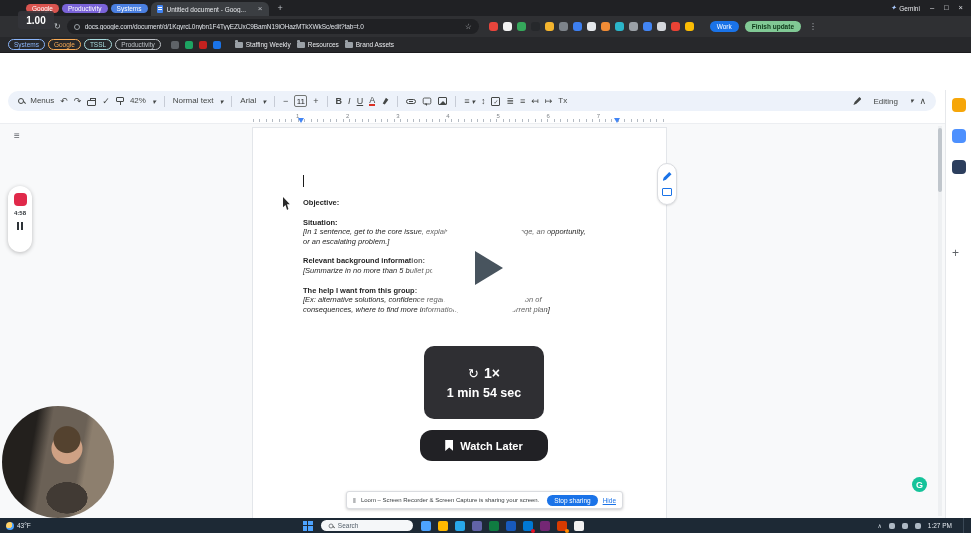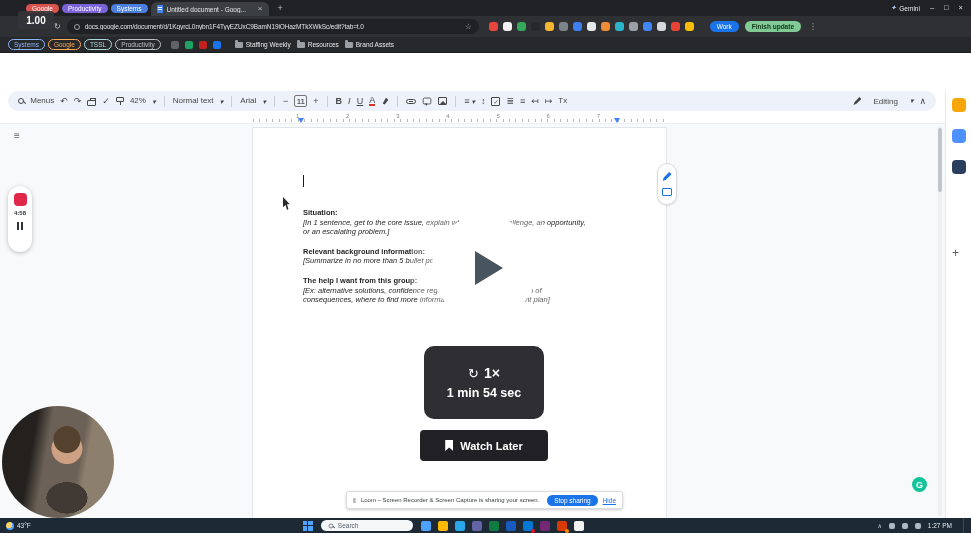--- a/index.html
+++ b/index.html
@@ -143,21 +143,21 @@
       radial-gradient(ellipse 34px 26px at 58% 82%, #413a34 0 60%, rgba(0,0,0,0) 61%),
       linear-gradient(100deg, #23201d 0 28%, #6b6156 40% 66%, #8d7f6e 72%);
   }
   .play-circle { left:432px; top:215px; width:105px; height:105px; background:#fff; border-radius:50%; display:flex; align-items:center; justify-content:center; box-shadow:0 0 0 22px rgba(255,255,255,.28); z-index:55; }
   .play-tri { width:0; height:0; border-top:17px solid transparent; border-bottom:17px solid transparent; border-left:28px solid #48545e; margin-left:9px; }
   .meta-box { left:424px; top:346px; width:120px; height:73px; background:rgba(18,18,23,.88); border-radius:10px; display:flex; flex-direction:column; align-items:center; justify-content:center; gap:5px; z-index:55; }
   .speed-row { display:flex; align-items:center; gap:5px; color:#fff; }
   .loop-ico { font-size:13px; line-height:1; }
   .speed-val { font-size:14px; font-weight:bold; }
   .dur { color:#fff; font-size:12.5px; font-weight:bold; }
-  .watch-later { left:420px; top:430px; width:128px; height:31px; background:rgba(14,14,18,.92); border-radius:4px; display:flex; align-items:center; justify-content:center; gap:7px; z-index:55; }
+  .watch-later { left:420px; top:430px; width:128px; height:31px; background:rgba(14,14,18,.92); border-radius:12px; display:flex; align-items:center; justify-content:center; gap:7px; z-index:55; }
   .bm-ico { width:8px; height:11px; background:#fff; clip-path:polygon(0 0, 100% 0, 100% 100%, 50% 68%, 0 100%); }
   .wl-label { color:#fff; font-size:11px; font-weight:bold; }
 
   
   .share-bar { left:346px; top:491px; width:277px; height:18px; background:#fff; border:1px solid #dadce0; border-radius:3px; display:flex; align-items:center; gap:5px; padding:0 6px; z-index:58; box-shadow:0 1px 3px rgba(0,0,0,.2); }
   .sb-pause { font-size:7px; color:#5f6368; }
   .sb-msg { font-size:6px; color:#3c4043; white-space:nowrap; overflow:hidden; flex:1; }
   .sb-stop { background:#1a73e8; color:#fff; font-size:6.5px; border-radius:9px; padding:2px 7px; white-space:nowrap; }
   .sb-hide { font-size:6.5px; color:#1a73e8; text-decoration:underline; }
 
@@ -417,20 +417,21 @@
   </div>
 
   <div class="canvas abs"></div>
   <span class="outline-ico abs">≡</span>
 
   <div class="page abs">
     <i class="caret"></i>
     <div class="doc-body">
 
         <div class="doc-sec">
+          <div class="doc-h">Objective:</div>
         </div>
 
         <div class="doc-sec">
           <div class="doc-h">Situation:</div>
           <div class="doc-b">[In 1 sentence, get to the core issue, explain whether it is a challenge, an opportunity, or an escalating problem.]</div>
         </div>
 
         <div class="doc-sec">
           <div class="doc-h">Relevant background information:</div>
           <div class="doc-b">[Summarize in no more than 5 bullet points.]</div>

